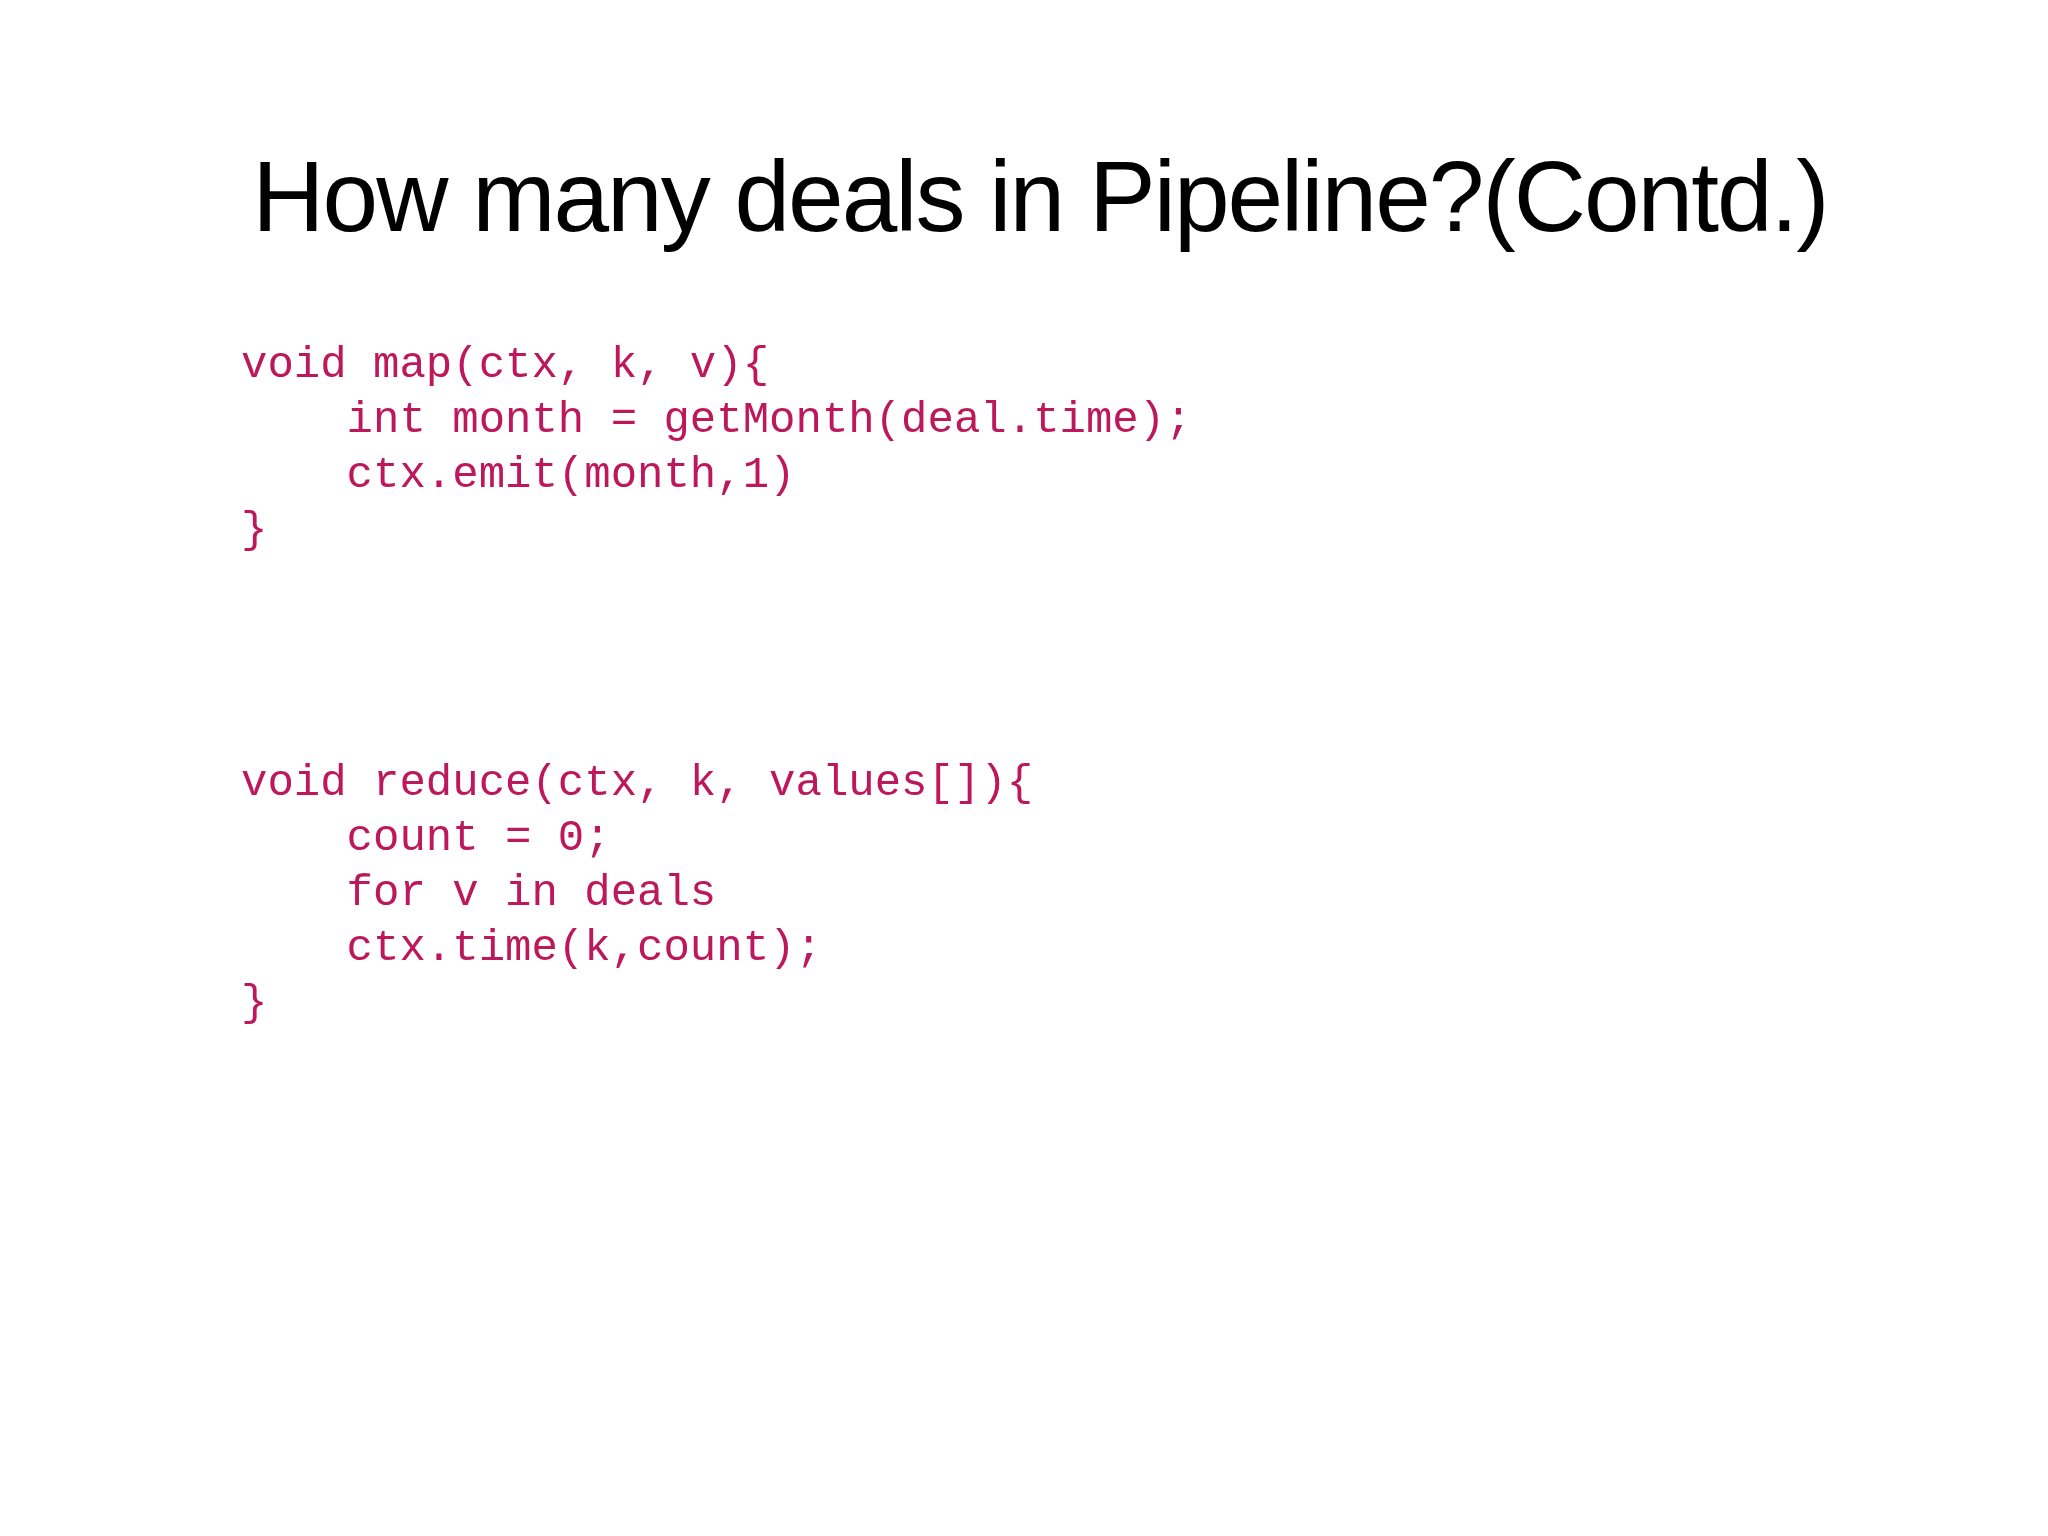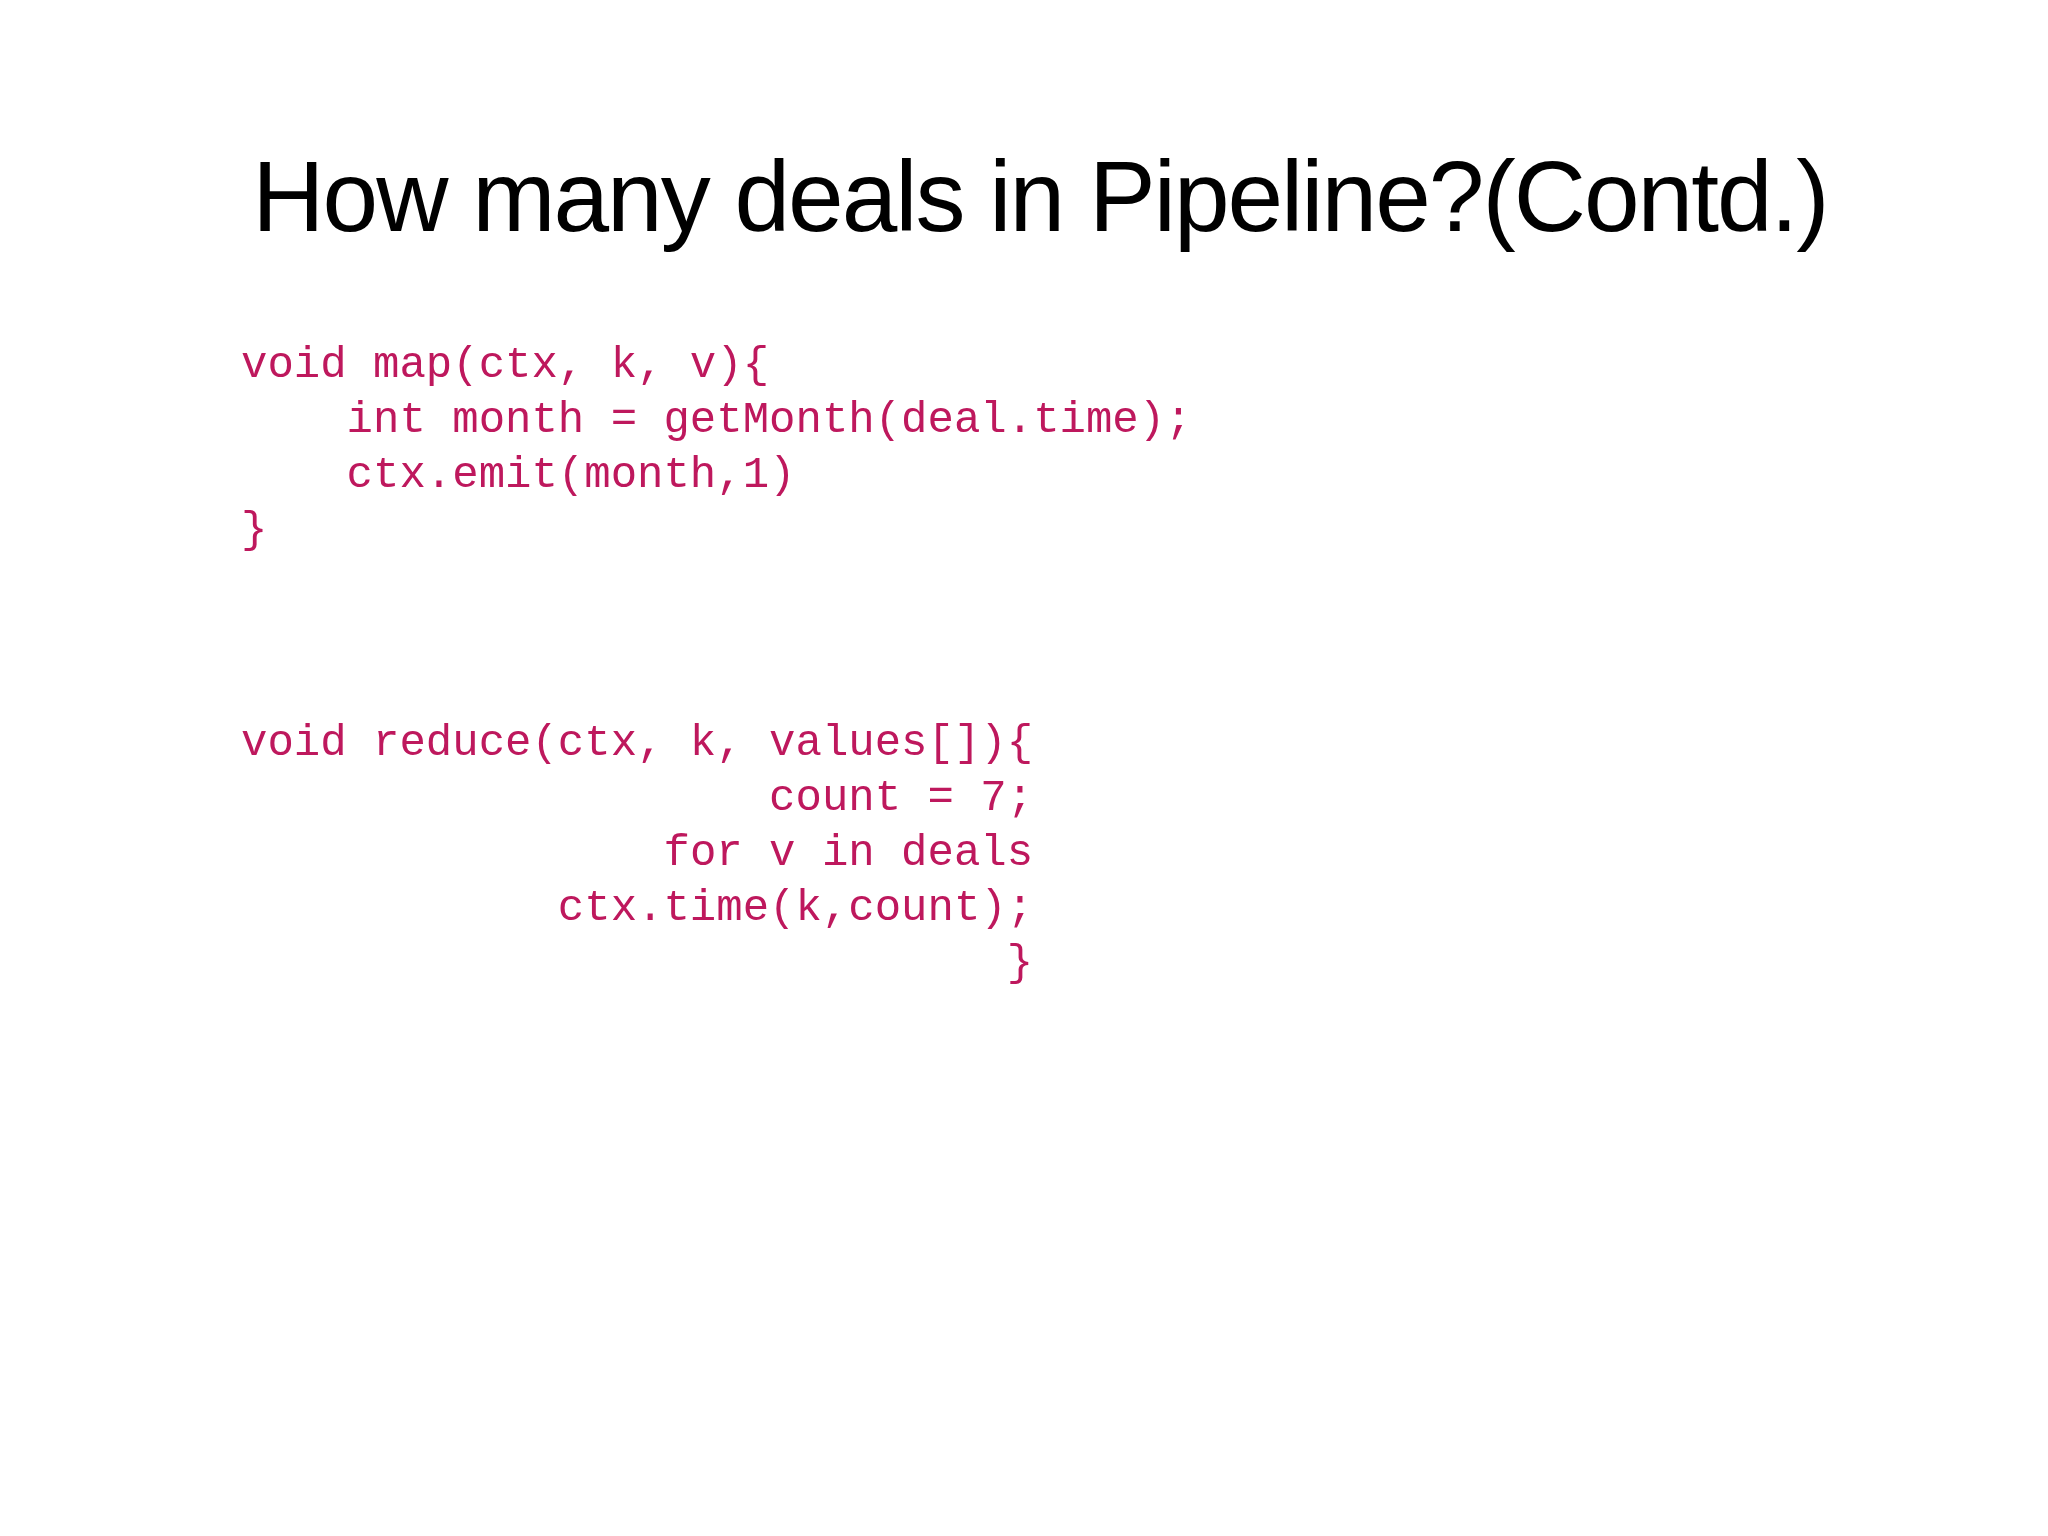--- a/index.html
+++ b/index.html
@@ -40,39 +40,38 @@
     color: #be185d;
   }
   .code-line {
     white-space: pre;
     min-height: 55px;
   }
   #code-block-map {
     top: 338px;
   }
   #code-block-reduce {
-    top: 716px;
-    text-align: right;
+    top: 756px;
   }
 </style>
 </head>
 <body>
 
 <div class="slide">
 
   <div class="slide-title">How many deals in Pipeline?(Contd.)</div>
 
   <div class="code-block" id="code-block-map">
     <div class="code-line">void map(ctx, k, v){</div>
     <div class="code-line">    int month = getMonth(deal.time);</div>
     <div class="code-line">    ctx.emit(month,1)</div>
     <div class="code-line">}</div>
   </div>
 
   <div class="code-block" id="code-block-reduce">
     <div class="code-line">void reduce(ctx, k, values[]){</div>
-    <div class="code-line">    count = 7;</div>
+    <div class="code-line">    count = 0;</div>
     <div class="code-line">    for v in deals</div>
     <div class="code-line">    ctx.time(k,count);</div>
     <div class="code-line">}</div>
   </div>
 
 </div>
 
 </body></html>

